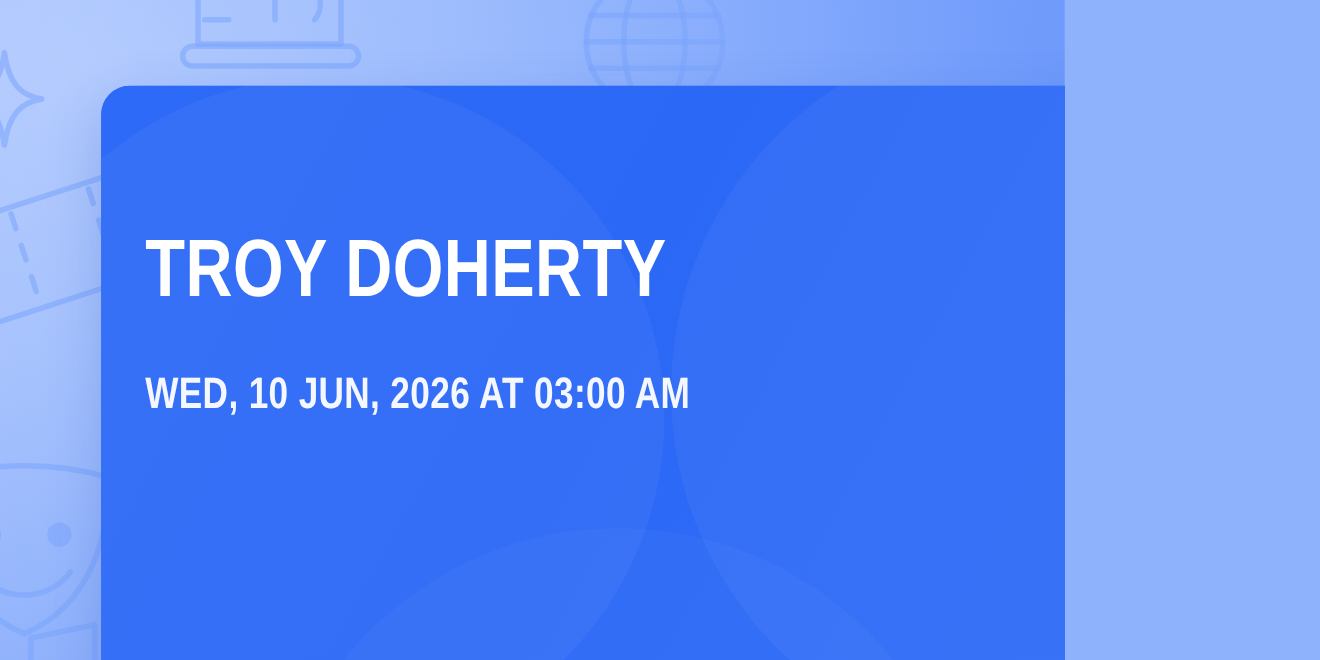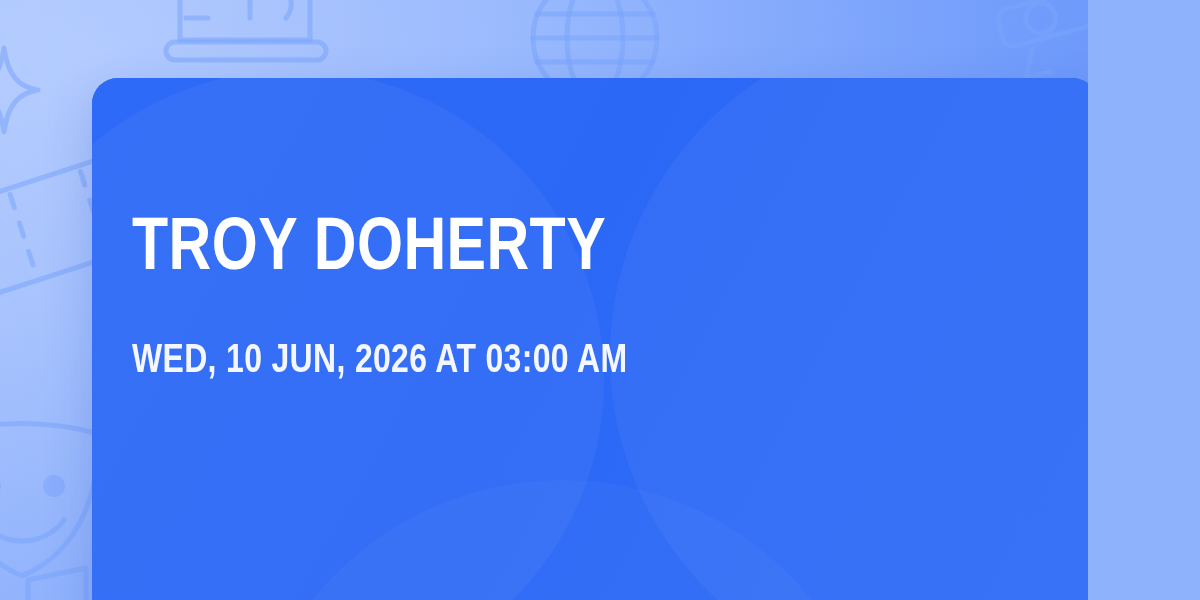--- a/index.html
+++ b/index.html
@@ -9,21 +9,21 @@
     height: 600px;
     overflow: hidden;
   }
   body {
     font-family: "Liberation Sans", sans-serif;
     background: #8FB2FC;
   }
 
   #stage {
     position: relative;
-    width: 1088px;
+    width: 968px;
     height: 600px;
     overflow: hidden;
   }
 
   
   .bg-base {
     position: absolute;
     inset: 0;
     background:
       radial-gradient(120% 130% at 8% 10%, #A6C2FE 0%, #96B7FD 35%, #7FA6FC 70%, #6C9AFB 100%);

